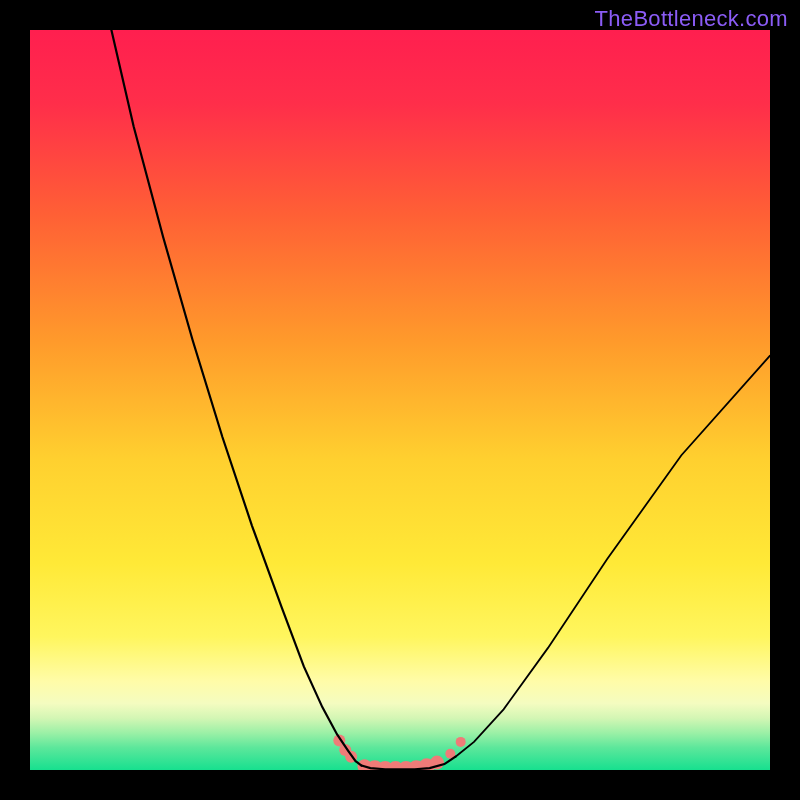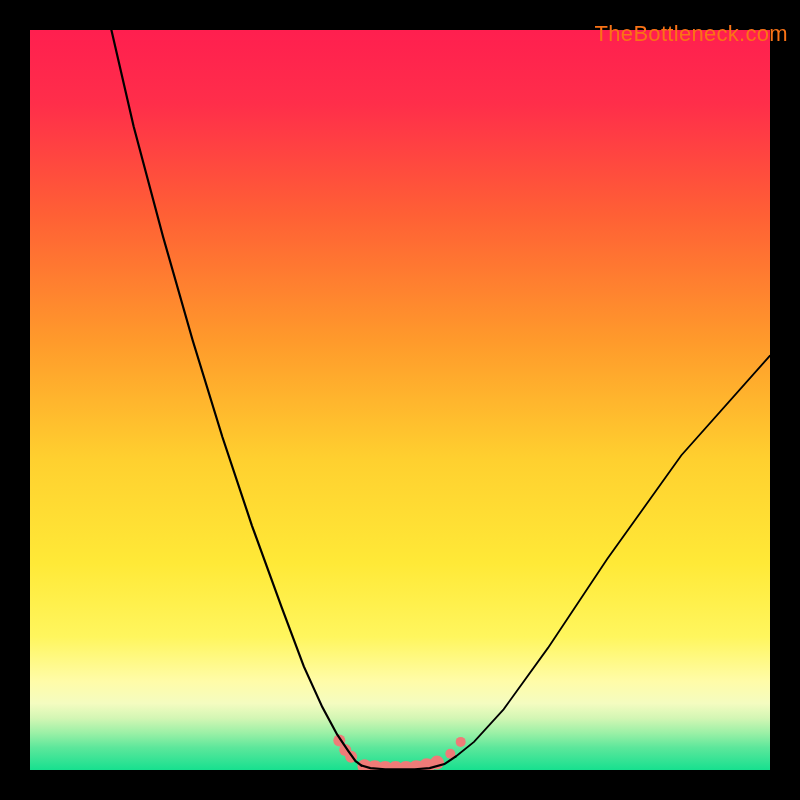--- a/index.html
+++ b/index.html
@@ -20,23 +20,23 @@
   .plot {
     position: absolute;
     left: 30px;
     top: 30px;
     width: 740px;
     height: 740px;
     overflow: hidden;
   }
   .watermark {
     position: absolute;
-    top: 21px;
+    top: 6px;
     right: 12px;
-    color: #f97316;
+    color: #8b5cf6;
     font-size: 22px;
     font-weight: 500;
     letter-spacing: 0.3px;
     z-index: 10;
   }
   svg {
     display: block;
     width: 740px;
     height: 740px;
   }

